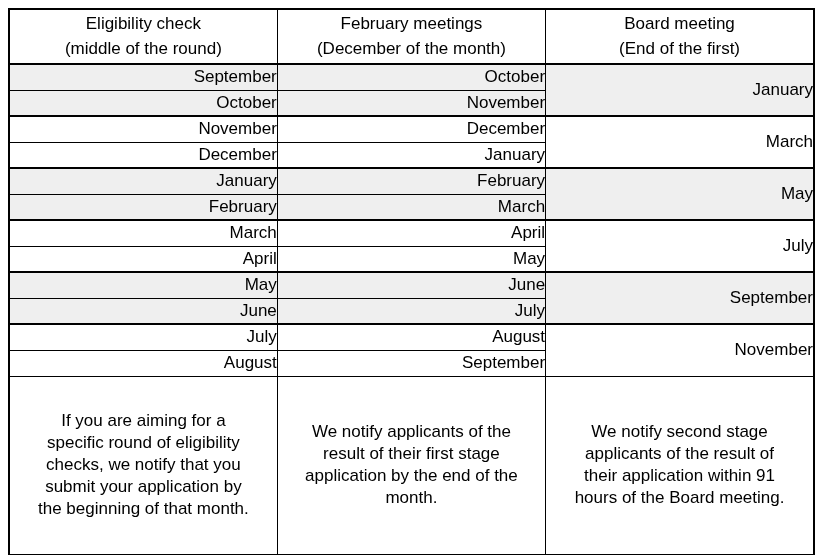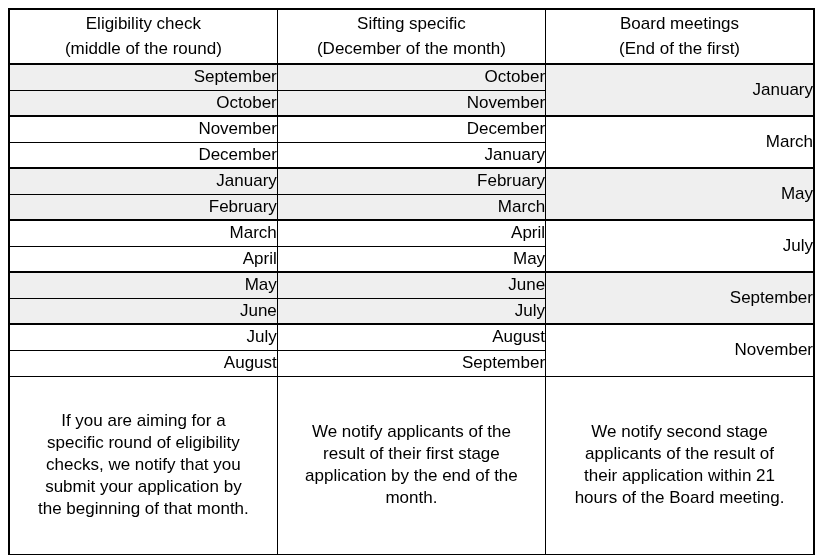--- a/index.html
+++ b/index.html
@@ -54,25 +54,25 @@
       <col style="width:33.33%">
       <col style="width:33.34%">
   </colgroup>
   <thead>
     <tr class="header-row">
       <th>
         <div>Eligibility check</div>
         <div>(middle of the round)</div>
       </th>
       <th>
-        <div>Sifting specific</div>
+        <div>February meetings</div>
         <div>(December of the month)</div>
       </th>
       <th>
-        <div>Board meetings</div>
+        <div>Board meeting</div>
         <div>(End of the first)</div>
       </th>
     </tr>
   </thead>
   <tbody>
     <tr class="month-row group-start shaded">
       <td>September</td>
       <td>October</td>
       <td class="board-cell" rowspan="2">January</td>
     </tr>
@@ -127,16 +127,16 @@
       <td class="board-cell" rowspan="2">November</td>
     </tr>
     <tr class="month-row">
       <td>August</td>
       <td>September</td>
     </tr>
 
     <tr class="footer-row">
       <td>If you are aiming for a specific round of eligibility checks, we notify that you submit your application by the beginning of that month.</td>
       <td>We notify applicants of the result of their first stage application by the end of the month.</td>
-      <td>We notify second stage applicants of the result of their application within 21 hours of the Board meeting.</td>
+      <td>We notify second stage applicants of the result of their application within 91 hours of the Board meeting.</td>
     </tr>
   </tbody>
 </table>
 
 </body></html>

